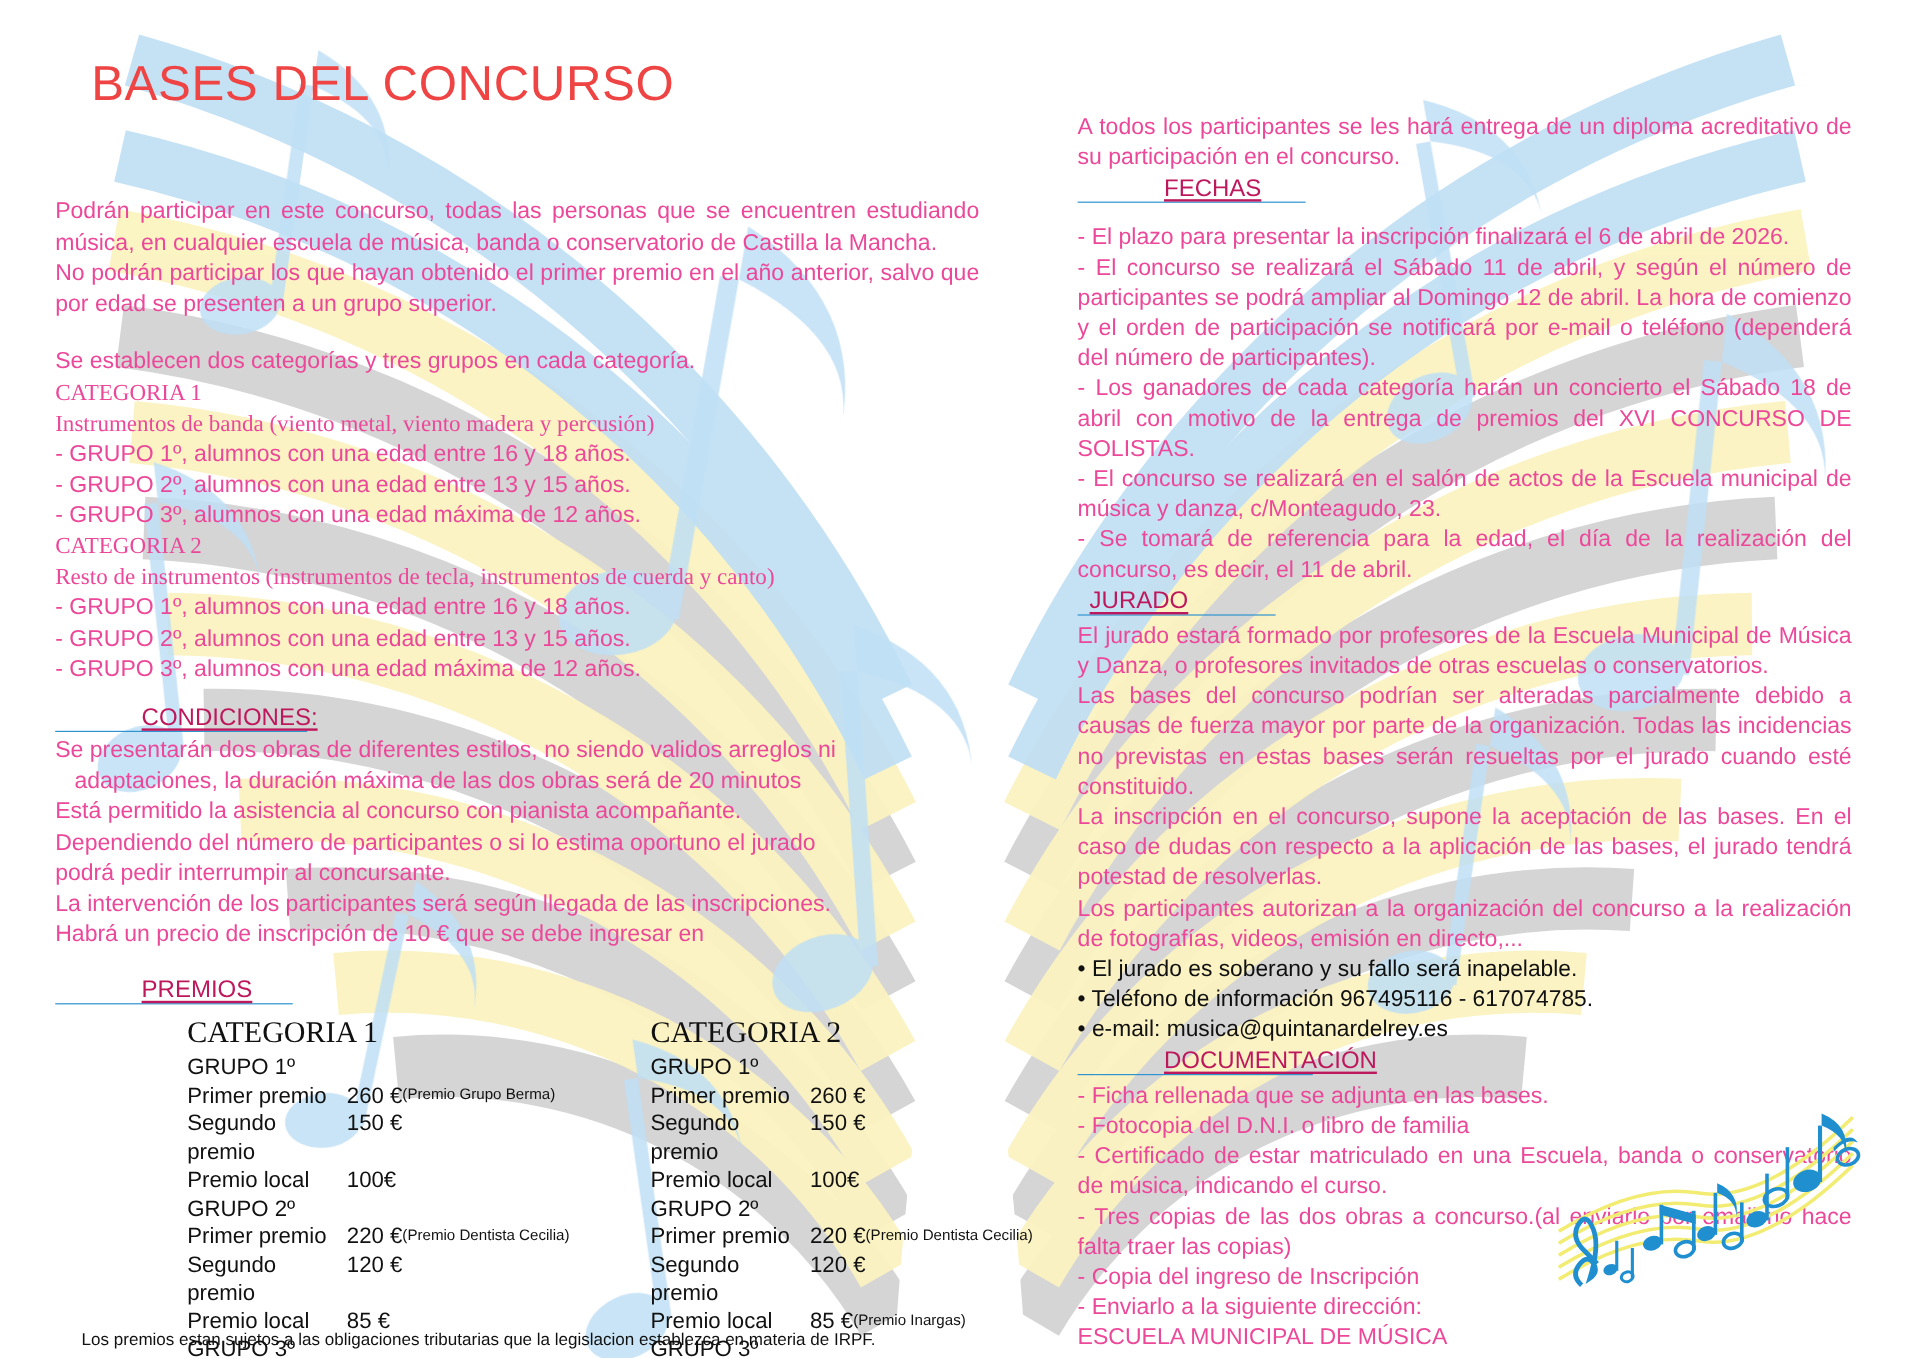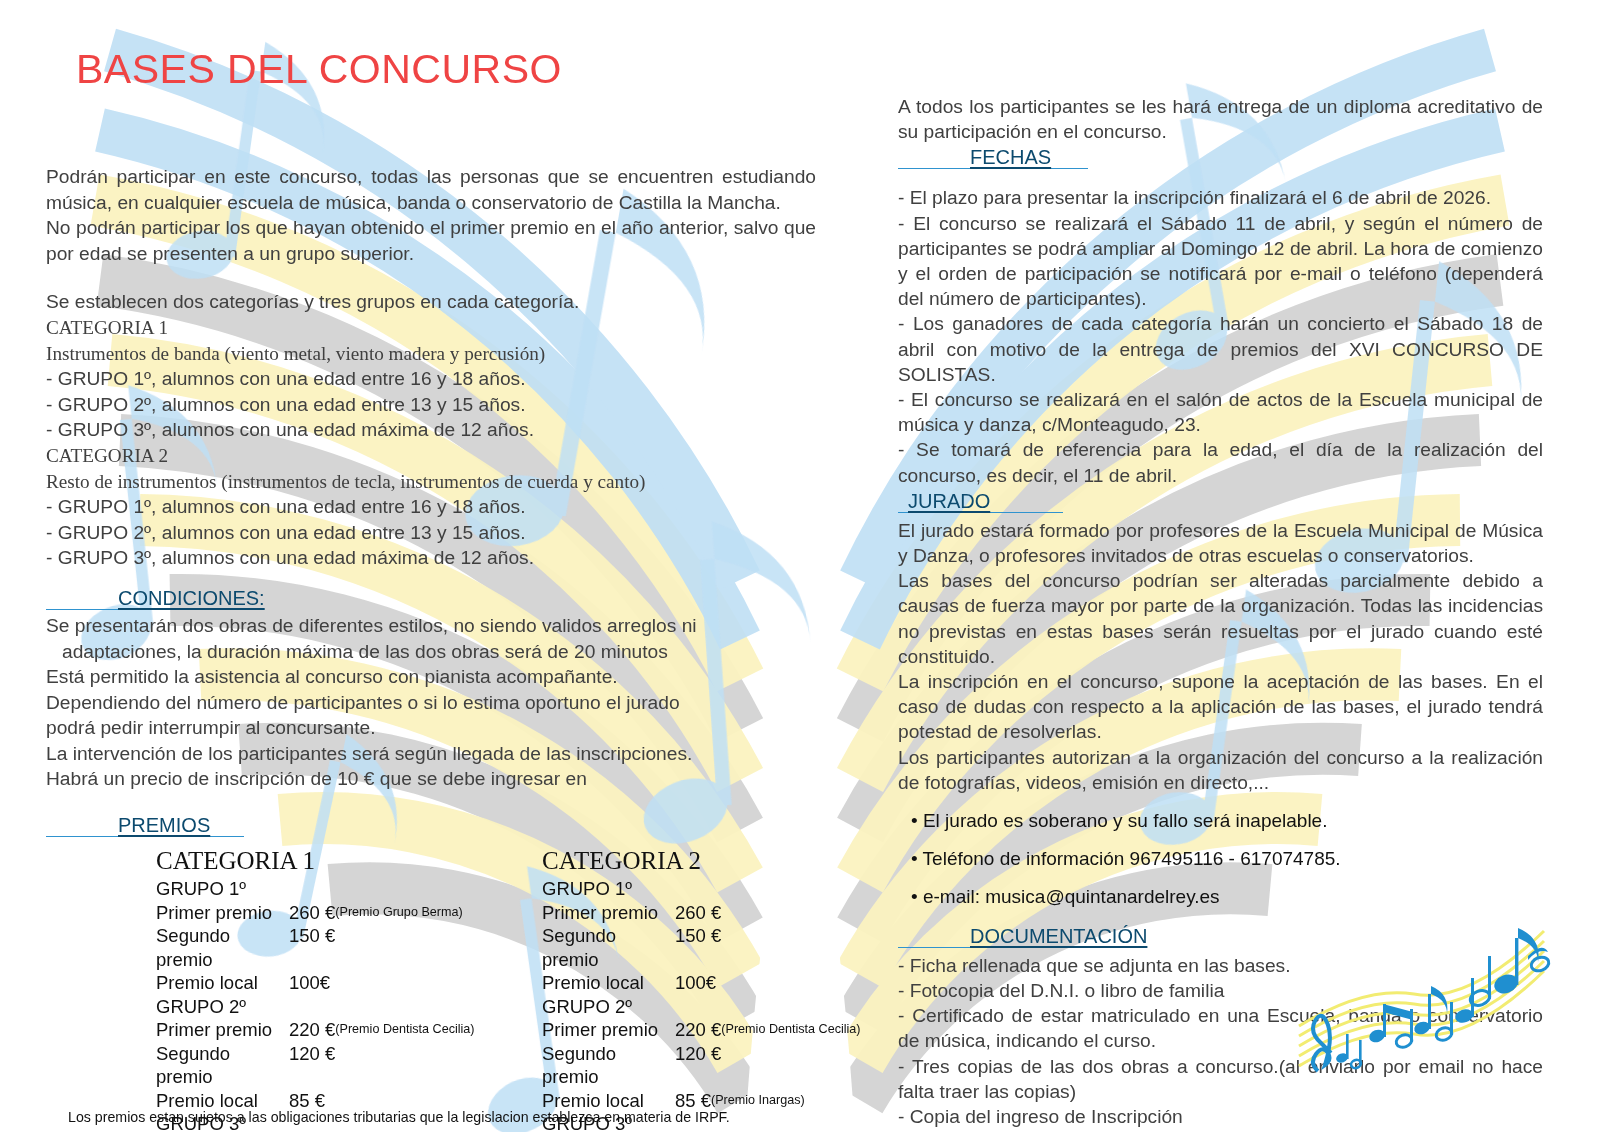--- a/index.html
+++ b/index.html
@@ -25,35 +25,35 @@
     margin:46px 0 0 76px;
     font-weight:400;
     white-space:nowrap;
   }
 
   
   p.t{
     margin:0;
     font-size:19.2px;
     line-height:25.6px;
-    color:#404040;
+    color:#ec4899;
   }
   .ind{margin-left:72px;}
   .just{text-align:justify;}
 
   
   .serif{font-family:"Liberation Serif", serif; font-size:21px; line-height:26px;}
 
   .gap{height:23px;}
   .gap-s{height:11px;}
 
   
   .sect{
     position:relative;
-    color:#0c4a6e;
+    color:#be185d;
     font-size:20px;
     line-height:26px;
     margin:0 0 0 72px;
     display:inline-block;
     text-decoration:underline;
     text-underline-offset:3px;
   }
   .sect-wrap{position:relative;}
   .sect-rule{
     position:absolute;left:0;right:0;top:22px;
@@ -70,21 +70,21 @@
   .cat-head{font-family:"Liberation Serif", serif;font-size:25px;line-height:30px;margin:0 0 1px 0;}
   .grp{font-size:18.5px;line-height:23.5px;margin:0;}
   .prow{display:flex;font-size:18.5px;line-height:23.5px;}
   .plabel{width:133px;flex:none;}
   .pval{white-space:nowrap;}
   .paren{font-size:12.6px;}
   .note-small{font-size:14.2px;line-height:19px;margin:0;}
 
   
   .r p.t{font-size:19.2px;line-height:25.2px;}
-  .bullet{font-size:19px;line-height:25.2px;margin:13px;}
+  .bullet{font-size:19px;line-height:25.2px;margin:0;}
 
   .music-deco{position:absolute;right:46px;bottom:92px;width:260px;height:170px;z-index:1;}
 </style>
 </head>
 <body>
 
 <svg id="bg" viewBox="0 0 1600 1132" preserveAspectRatio="none">
   <defs>
     <clipPath id="cl">
       <rect x="0" y="0" width="1600" height="1132"></rect>

